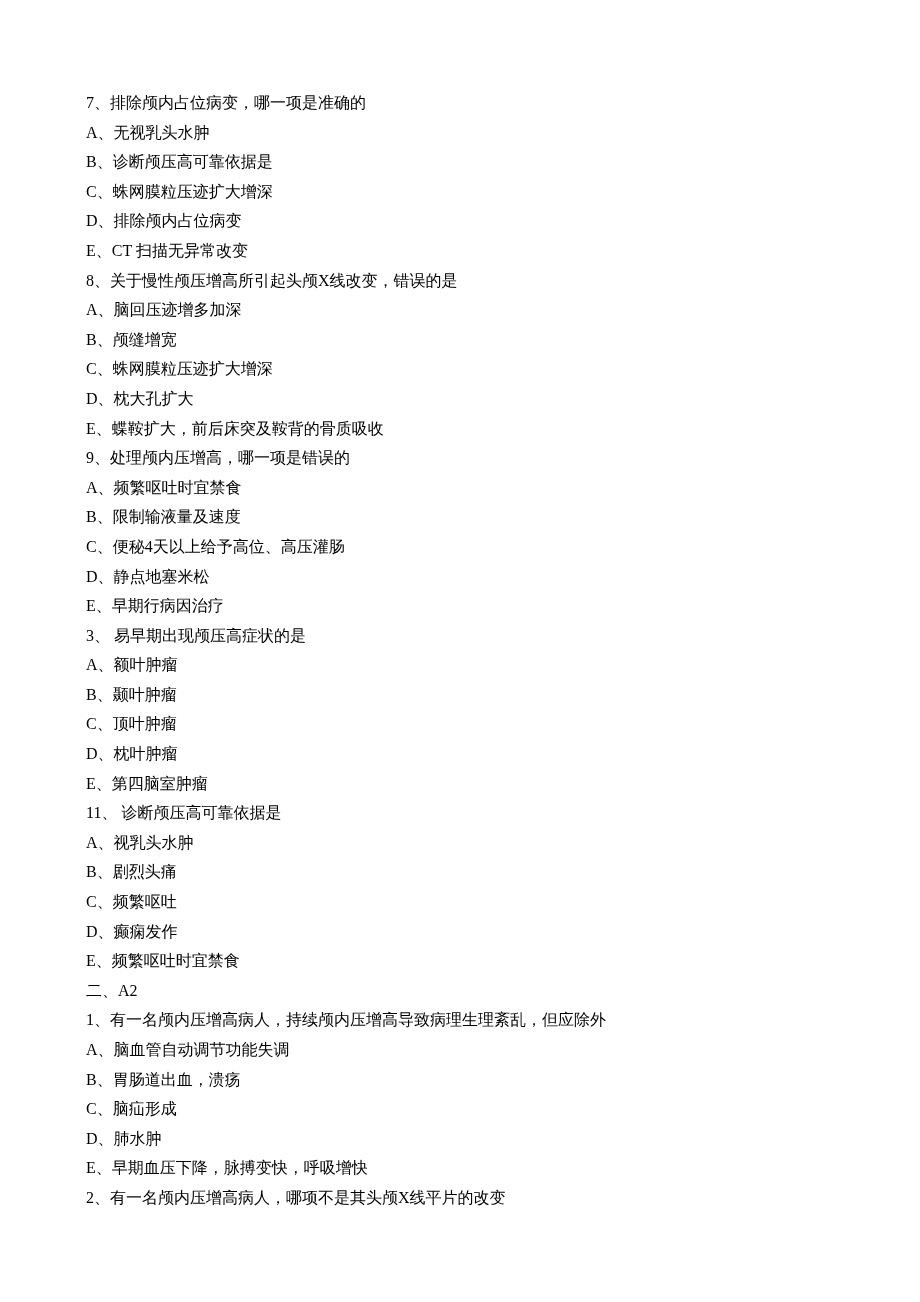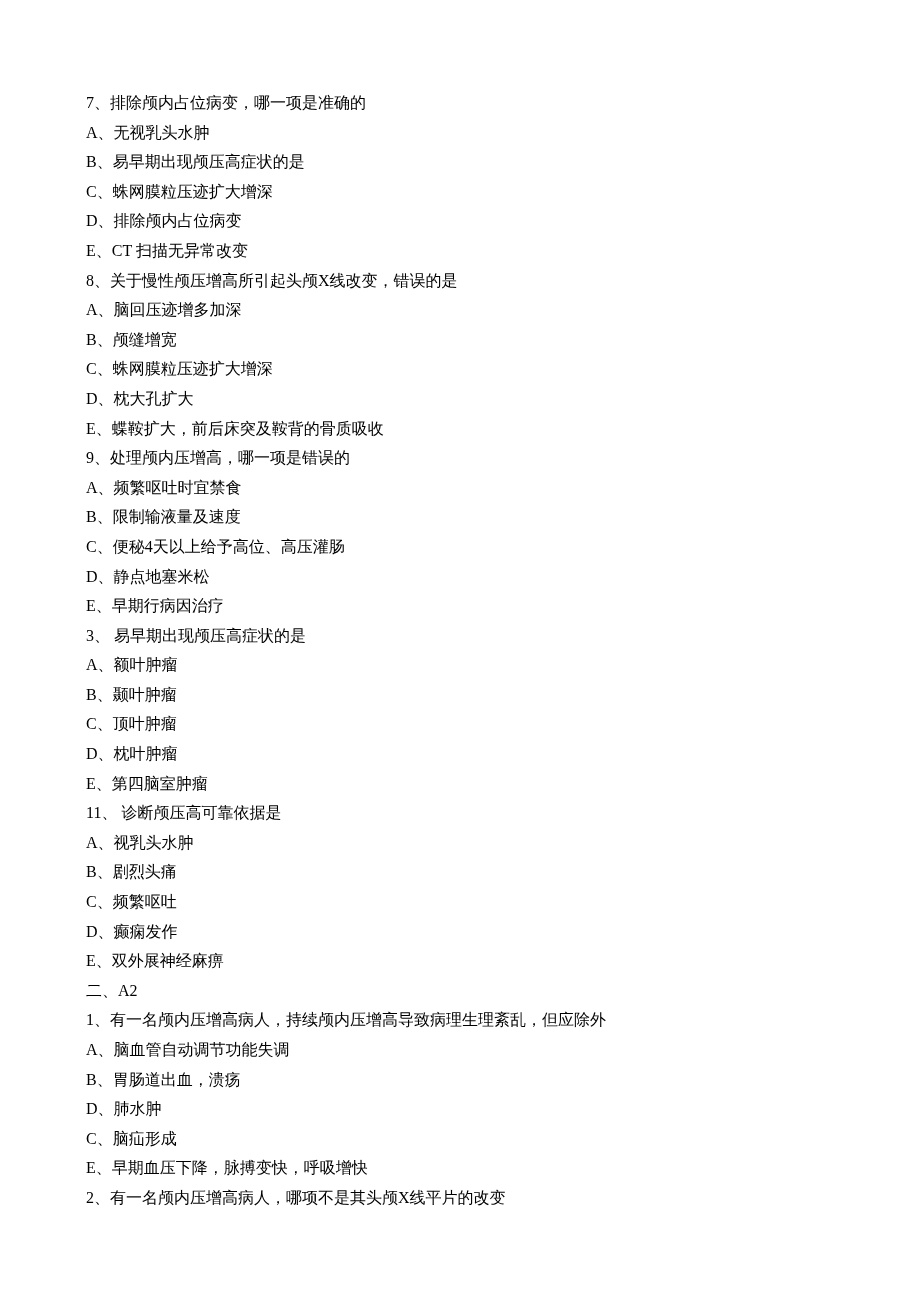--- a/index.html
+++ b/index.html
@@ -24,21 +24,21 @@
     font-weight: normal;
   }
 </style>
 </head>
 <body>
 
 <div class="page">
 
   <span class="line">7、排除颅内占位病变，哪一项是准确的</span>
   <span class="line">A、无视乳头水肿</span>
-  <span class="line">B、易早期出现颅压高症状的是</span>
+  <span class="line">B、诊断颅压高可靠依据是</span>
   <span class="line">C、蛛网膜粒压迹扩大增深</span>
   <span class="line">D、排除颅内占位病变</span>
   <span class="line">E、CT 扫描无异常改变</span>
 
   <span class="line">8、关于慢性颅压增高所引起头颅X线改变，错误的是</span>
   <span class="line">A、脑回压迹增多加深</span>
   <span class="line">B、颅缝增宽</span>
   <span class="line">C、蛛网膜粒压迹扩大增深</span>
   <span class="line">D、枕大孔扩大</span>
   <span class="line">E、蝶鞍扩大，前后床突及鞍背的骨质吸收</span>
@@ -55,26 +55,26 @@
   <span class="line">B、颞叶肿瘤</span>
   <span class="line">C、顶叶肿瘤</span>
   <span class="line">D、枕叶肿瘤</span>
   <span class="line">E、第四脑室肿瘤</span>
 
   <span class="line">11、 诊断颅压高可靠依据是</span>
   <span class="line">A、视乳头水肿</span>
   <span class="line">B、剧烈头痛</span>
   <span class="line">C、频繁呕吐</span>
   <span class="line">D、癫痫发作</span>
-  <span class="line">E、双外展神经麻痹</span>
+  <span class="line">E、频繁呕吐时宜禁食</span>
 
   <span class="line section-heading">二、A2</span>
 
   <span class="line">1、有一名颅内压增高病人，持续颅内压增高导致病理生理紊乱，但应除外</span>
   <span class="line">A、脑血管自动调节功能失调</span>
   <span class="line">B、胃肠道出血，溃疡</span>
+  <span class="line">C、脑疝形成</span>
   <span class="line">D、肺水肿</span>
-  <span class="line">C、脑疝形成</span>
   <span class="line">E、早期血压下降，脉搏变快，呼吸增快</span>
 
   <span class="line">2、有一名颅内压增高病人，哪项不是其头颅X线平片的改变</span>
 
 </div>
 
 </body></html>

